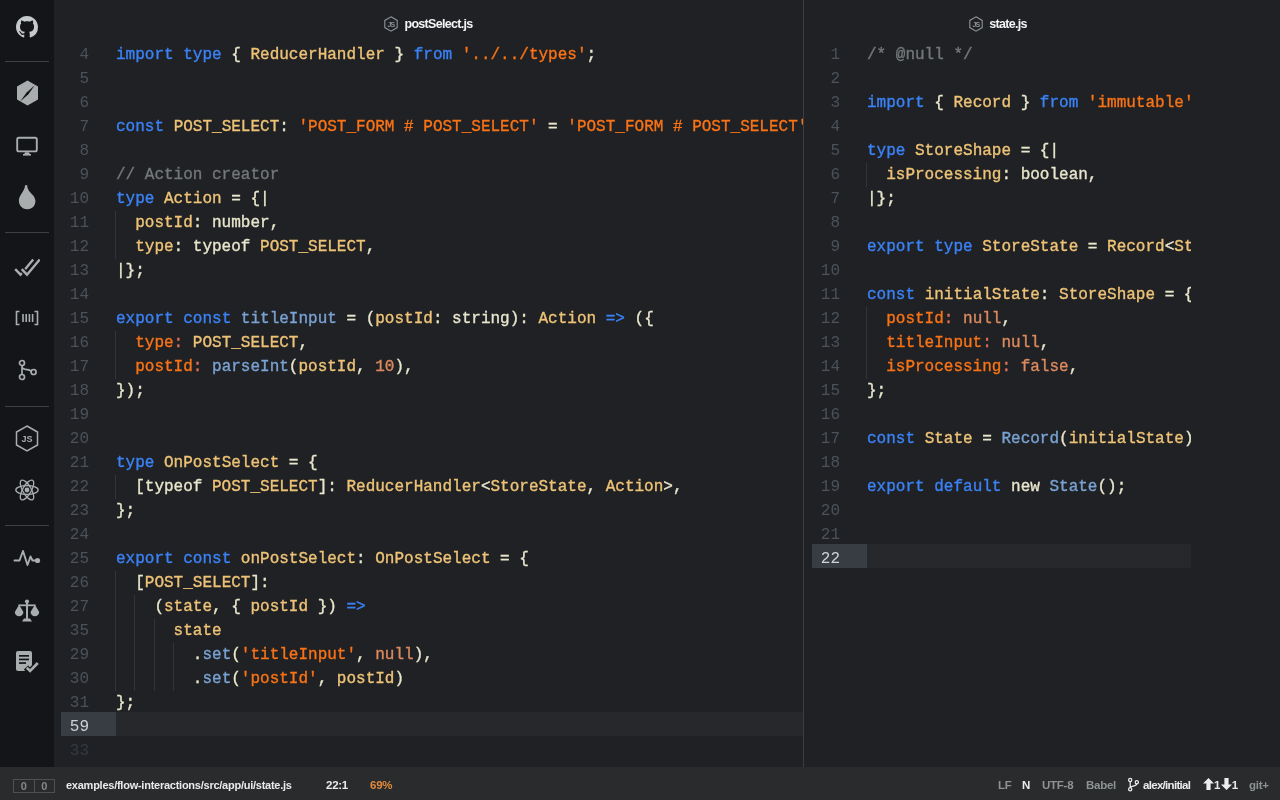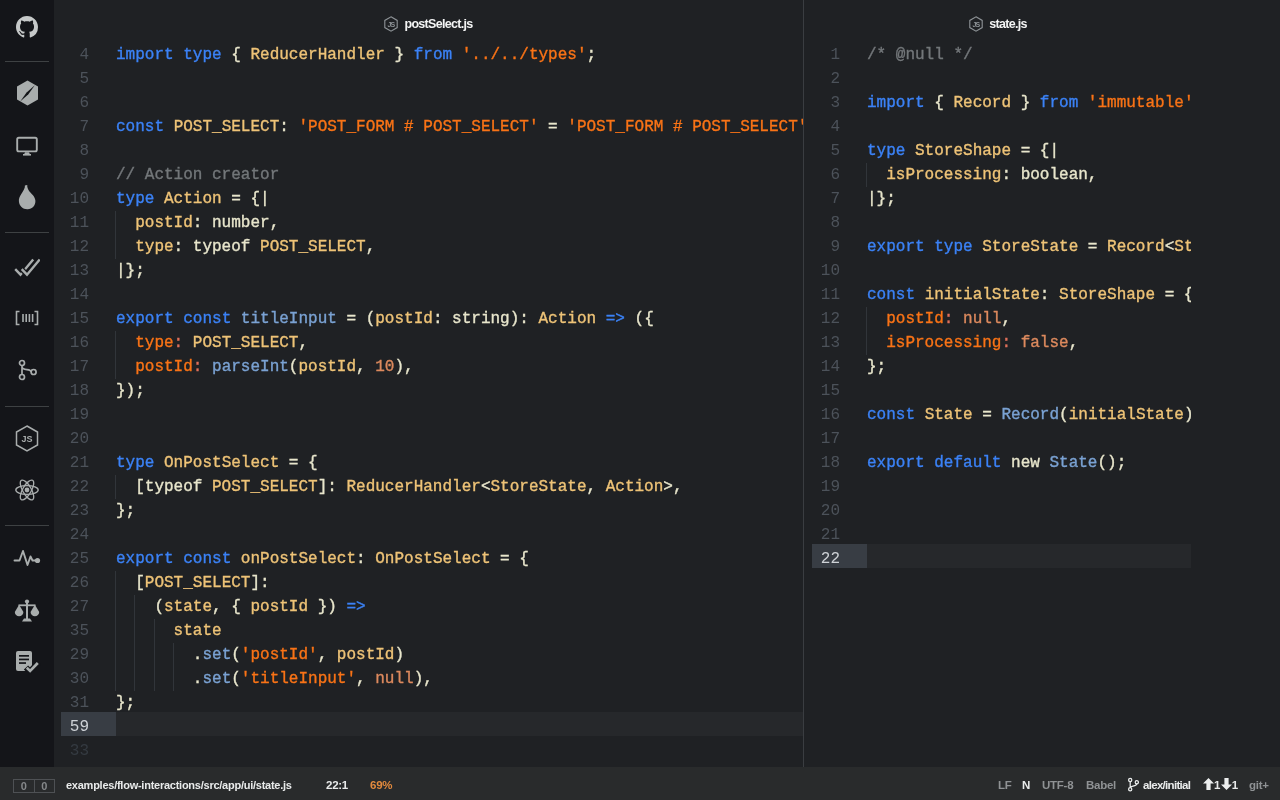--- a/index.html
+++ b/index.html
@@ -162,22 +162,22 @@
       <div class="ln"></div>
       <div class="ln"></div>
       <div class="ln"><span class="k">type</span> <span class="g">OnPostSelect</span> = {</div>
       <div class="ln"><s style="left:-0.9px"></s>  [typeof <span class="g">POST_SELECT</span>]: <span class="g">ReducerHandler</span>&lt;<span class="g">StoreState</span>, <span class="g">Action</span>&gt;,</div>
       <div class="ln">};</div>
       <div class="ln"></div>
       <div class="ln"><span class="k">export</span> <span class="k">const</span> <span class="g">onPostSelect</span>: <span class="g">OnPostSelect</span> = {</div>
       <div class="ln"><s style="left:-0.9px"></s>  [<span class="g">POST_SELECT</span>]:</div>
       <div class="ln"><s style="left:-0.9px"></s><s style="left:18.3px"></s>    (<span class="g">state</span>, { <span class="g">postId</span> }) <span class="k">=&gt;</span></div>
       <div class="ln"><s style="left:-0.9px"></s><s style="left:18.3px"></s><s style="left:37.5px"></s>      <span class="g">state</span></div>
+      <div class="ln"><s style="left:-0.9px"></s><s style="left:18.3px"></s><s style="left:37.5px"></s><s style="left:56.7px"></s>        .<span class="b">set</span>(<span class="s">'titleInput'</span>, <span class="o">null</span>),</div>
       <div class="ln"><s style="left:-0.9px"></s><s style="left:18.3px"></s><s style="left:37.5px"></s><s style="left:56.7px"></s>        .<span class="b">set</span>(<span class="s">'postId'</span>, <span class="g">postId</span>)</div>
-      <div class="ln"><s style="left:-0.9px"></s><s style="left:18.3px"></s><s style="left:37.5px"></s><s style="left:56.7px"></s>        .<span class="b">set</span>(<span class="s">'titleInput'</span>, <span class="o">null</span>),</div>
       <div class="ln">};</div>
       <div class="ln"></div>
     </div>
 </div>
 <div class="vdiv"></div>
 <div class="pane" style="left:805px;width:386px">
   <div class="alrow" style="top:536px"></div>
   <div class="gbox" style="top:536px"></div>
   <div class="hdr">
       <svg width="14" height="16" viewBox="0 0 14 16" style="margin-right:6px">
@@ -216,20 +216,21 @@
       <div class="ln"><span class="k">import</span> { <span class="g">Record</span> } <span class="k">from</span> <span class="s">'immutable'</span>;</div>
       <div class="ln"></div>
       <div class="ln"><span class="k">type</span> <span class="g">StoreShape</span> = {|</div>
       <div class="ln"><s style="left:-0.9px"></s>  <span class="g">isProcessing</span>: boolean,</div>
       <div class="ln">|};</div>
       <div class="ln"></div>
       <div class="ln"><span class="k">export</span> <span class="k">type</span> <span class="g">StoreState</span> = <span class="g">Record</span>&lt;<span class="g">StoreShape</span>&gt;;</div>
       <div class="ln"></div>
       <div class="ln"><span class="k">const</span> <span class="g">initialState</span>: <span class="g">StoreShape</span> = {</div>
       <div class="ln"><s style="left:-0.9px"></s>  <span class="s">postId</span><span class="r">:</span> <span class="o">null</span>,</div>
+      <div class="ln"><s style="left:-0.9px"></s>  <span class="s">titleInput</span><span class="r">:</span> <span class="o">null</span>,</div>
       <div class="ln"><s style="left:-0.9px"></s>  <span class="s">isProcessing</span><span class="r">:</span> <span class="o">false</span>,</div>
       <div class="ln">};</div>
       <div class="ln"></div>
       <div class="ln"><span class="k">const</span> <span class="g">State</span> = <span class="b">Record</span>(<span class="g">initialState</span>);</div>
       <div class="ln"></div>
       <div class="ln"><span class="k">export</span> <span class="k">default</span> new <span class="b">State</span>();</div>
       <div class="ln"></div>
     </div>
 </div>
 <div class="status">

